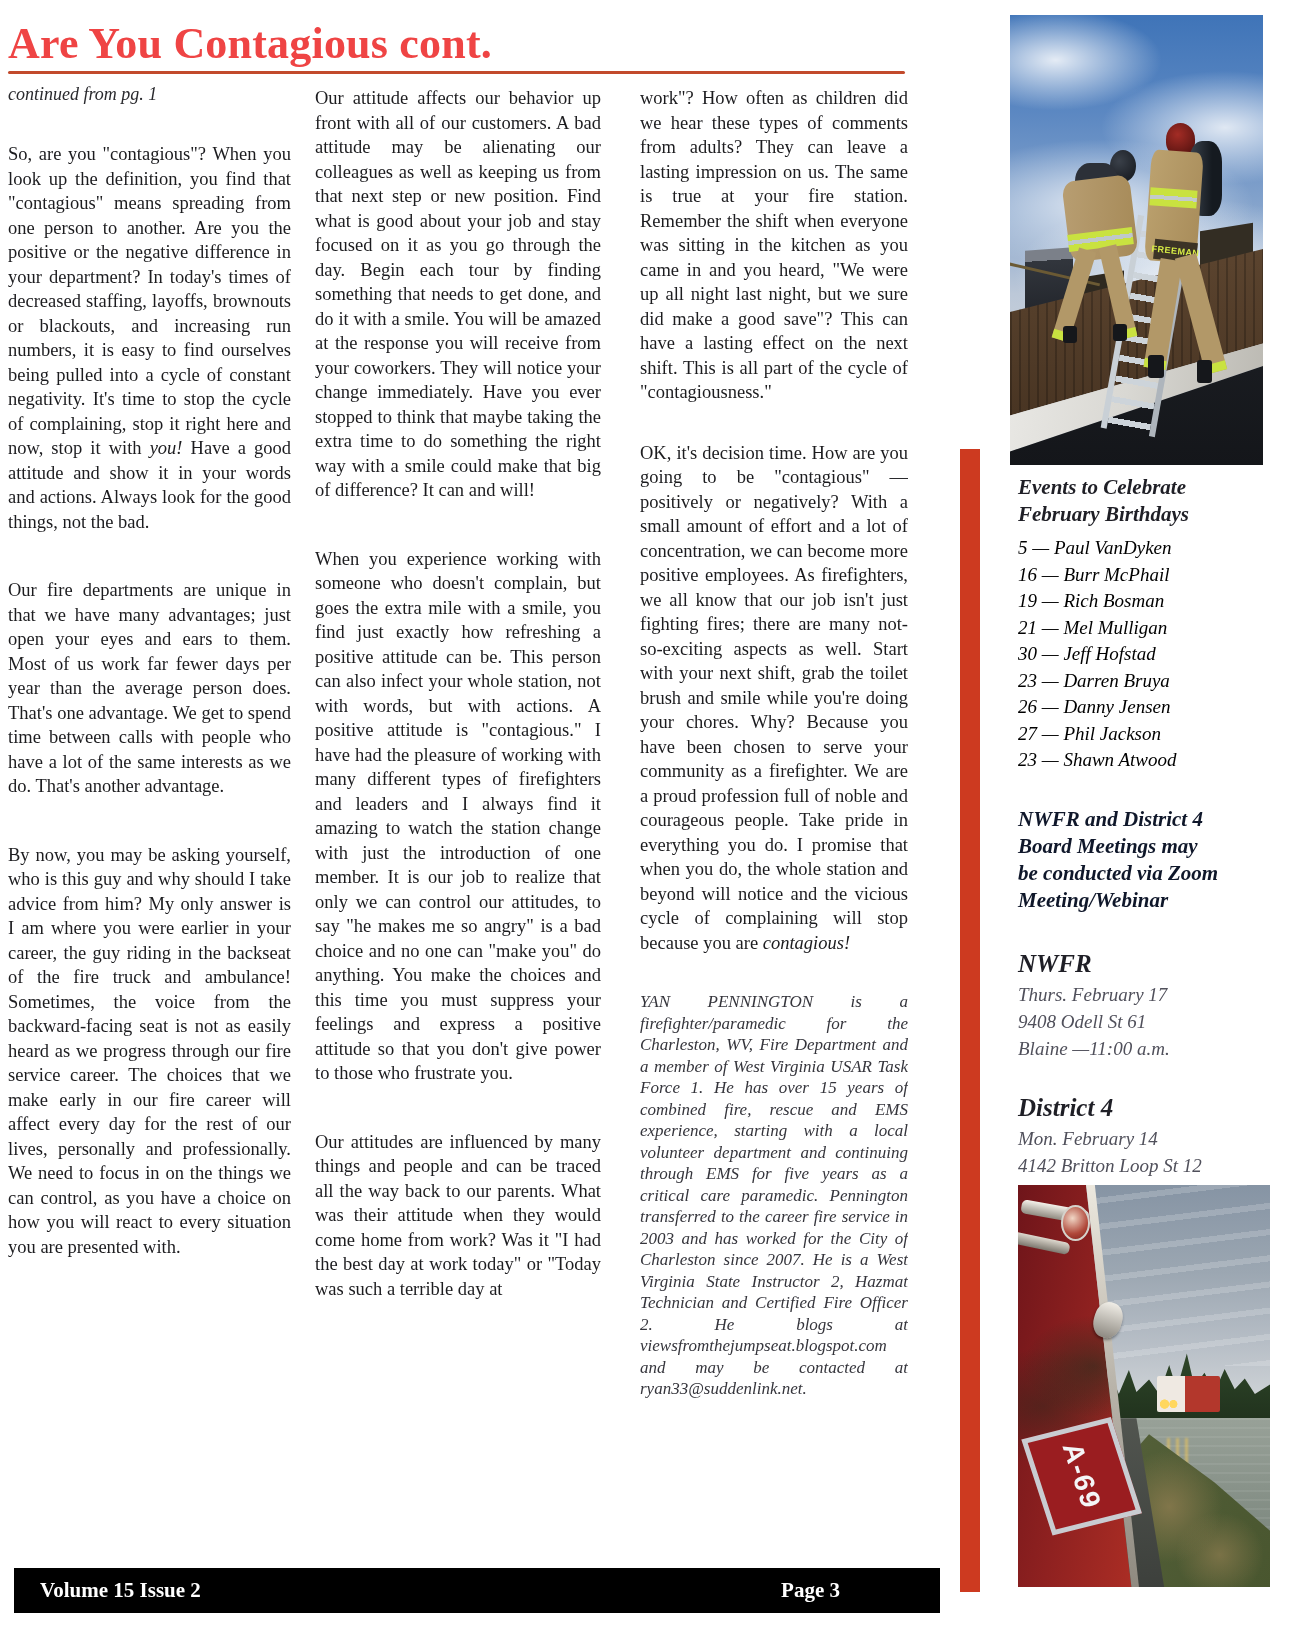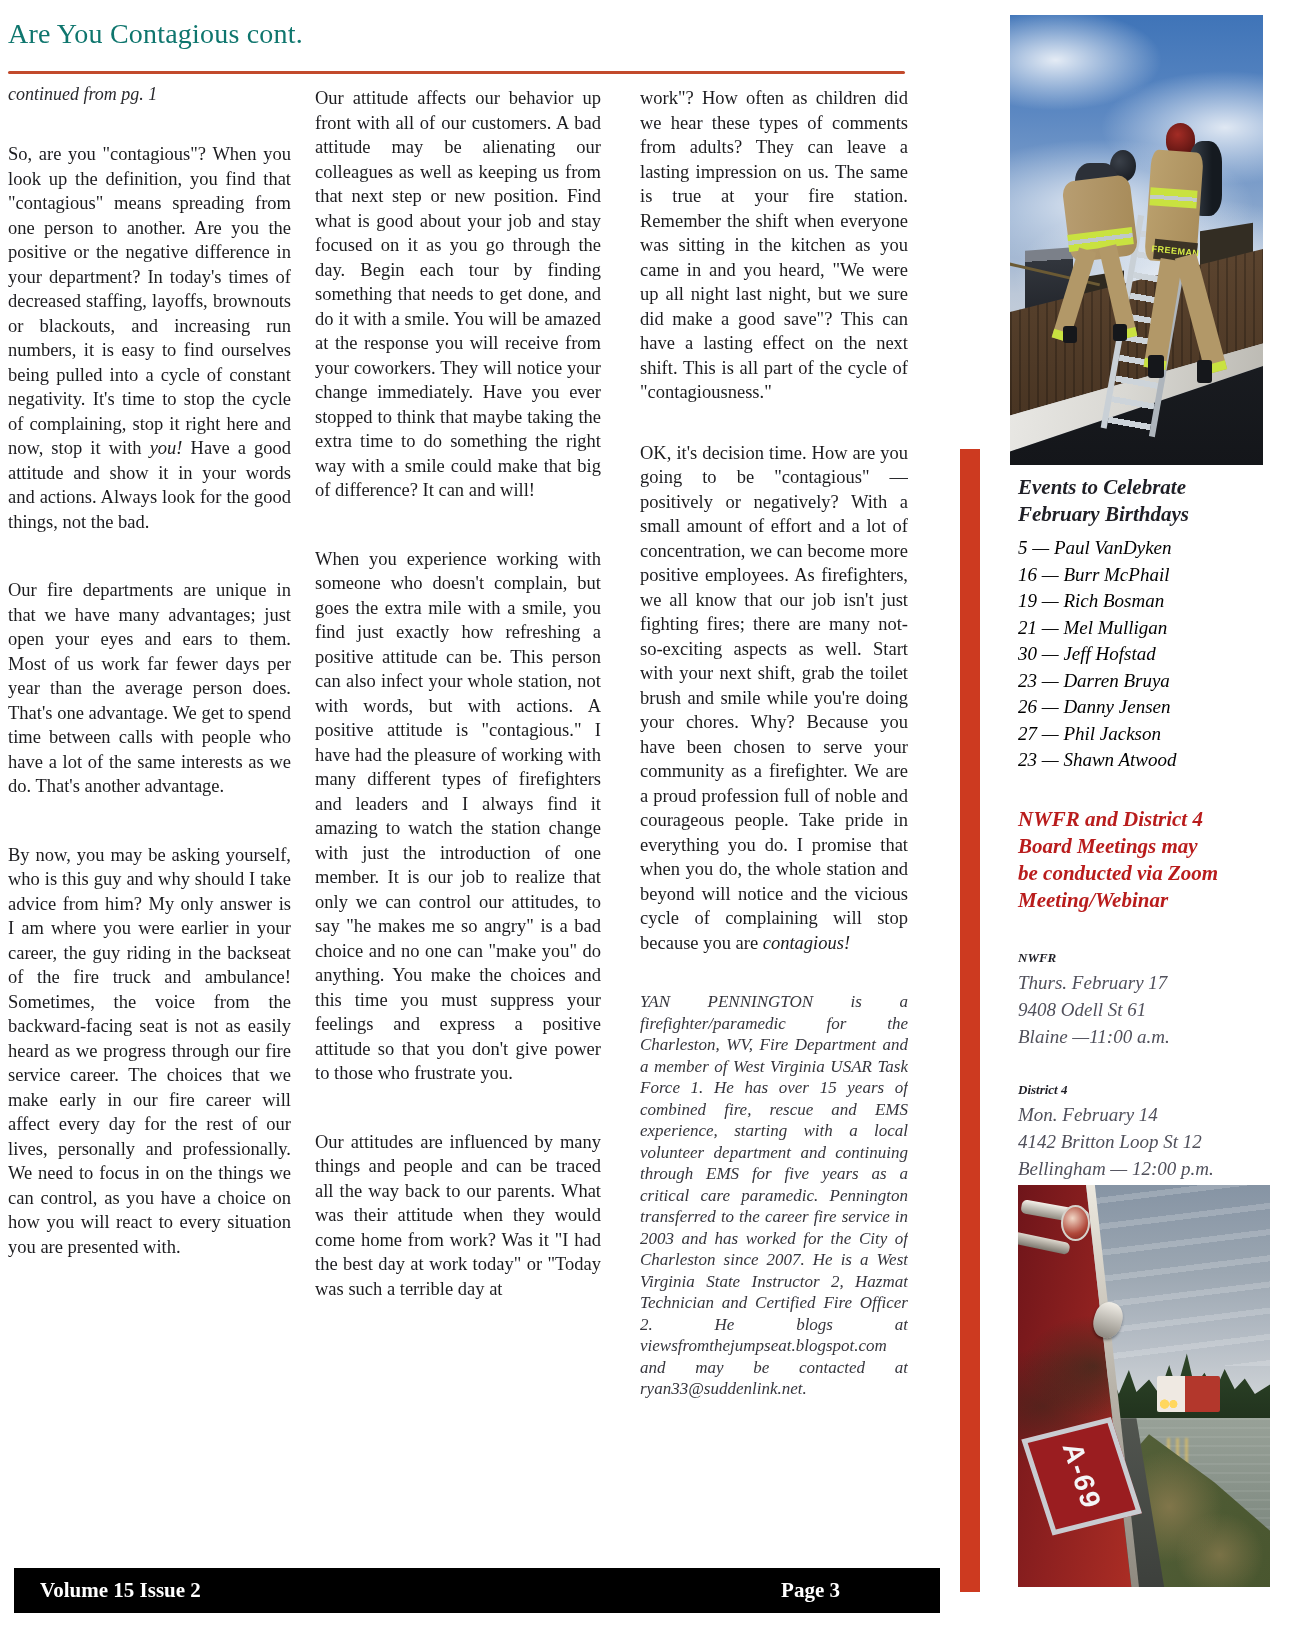--- a/index.html
+++ b/index.html
@@ -1,44 +1,44 @@
 <!DOCTYPE html>
 <html><head>
 <meta charset="utf-8">
 <style>
   html,body{margin:0;padding:0;background:#ffffff;}
   #page{position:relative;width:1294px;height:1637px;background:#ffffff;overflow:hidden;
         font-family:"Liberation Serif", serif;}
 
   
-  .title{position:absolute;left:8px;top:18px;font-size:28px;font-weight:normal;color:#0f766e;
+  .title{position:absolute;left:8px;top:18px;font-size:44px;font-weight:bold;color:#ef4444;
          letter-spacing:.2px;white-space:nowrap;}
   .title-rule{position:absolute;left:8px;top:71px;width:897px;height:3px;background:#c24a2c;border-radius:2px;}
   .continued{position:absolute;left:8px;top:84px;font-size:18px;font-style:italic;color:#2a2a2e;text-align:right;}
 
   
   .col{position:absolute;overflow:hidden;}
   .col-1{left:8px;top:142px;width:283px;height:1330px;}
   .col-2{left:315px;top:86px;width:286px;height:1412px;}
   .col-3{left:640px;top:86px;width:268px;height:1478px;}
   .col p{margin:0 0 44px;font-size:18.5px;line-height:24.5px;text-align:justify;color:#1c1c1f;}
   .col-3 p{margin-bottom:36px;}
   .col p em{font-style:italic;}
   .col p.bio{font-style:italic;font-size:17px;line-height:21.5px;color:#35353c;}
 
   
   .red-bar{position:absolute;left:960px;top:449px;width:20px;height:1143px;background:#cd3a20;}
 
   .sidebar{position:absolute;left:1018px;top:474px;width:270px;color:#4e4e58;}
   .sb-heading{font-weight:bold;font-style:italic;font-size:21px;line-height:27px;color:#1f1f26;}
   .birthdays{list-style:none;margin:7px 0 0;padding:0;font-style:italic;font-size:19px;line-height:26.5px;color:#000000;}
-  .zoom-notice{margin-top:32px;font-weight:bold;font-style:italic;font-size:21px;line-height:27px;color:#b91c1c;}
+  .zoom-notice{margin-top:32px;font-weight:bold;font-style:italic;font-size:21px;line-height:27px;color:#0f172a;}
   .meetings{margin-top:36px;}
   .meeting{margin-bottom:32px;}
-  .meeting-title{font-weight:bold;font-style:italic;font-size:13px;color:#1f1f26;margin-bottom:3px;}
+  .meeting-title{font-weight:bold;font-style:italic;font-size:25px;color:#1f1f26;margin-bottom:3px;}
   .meeting-line{font-style:italic;font-size:19px;line-height:27px;color:#50505b;}
 
   
   .footer{position:absolute;left:14px;top:1568px;width:926px;height:45px;background:#000;
           display:flex;align-items:center;justify-content:space-between;box-sizing:border-box;
           padding:0 100px 0 26px;color:#fff;font-weight:bold;font-size:21px;}
 
   
   .photo{position:absolute;overflow:hidden;}
   .photo *{position:absolute;}

